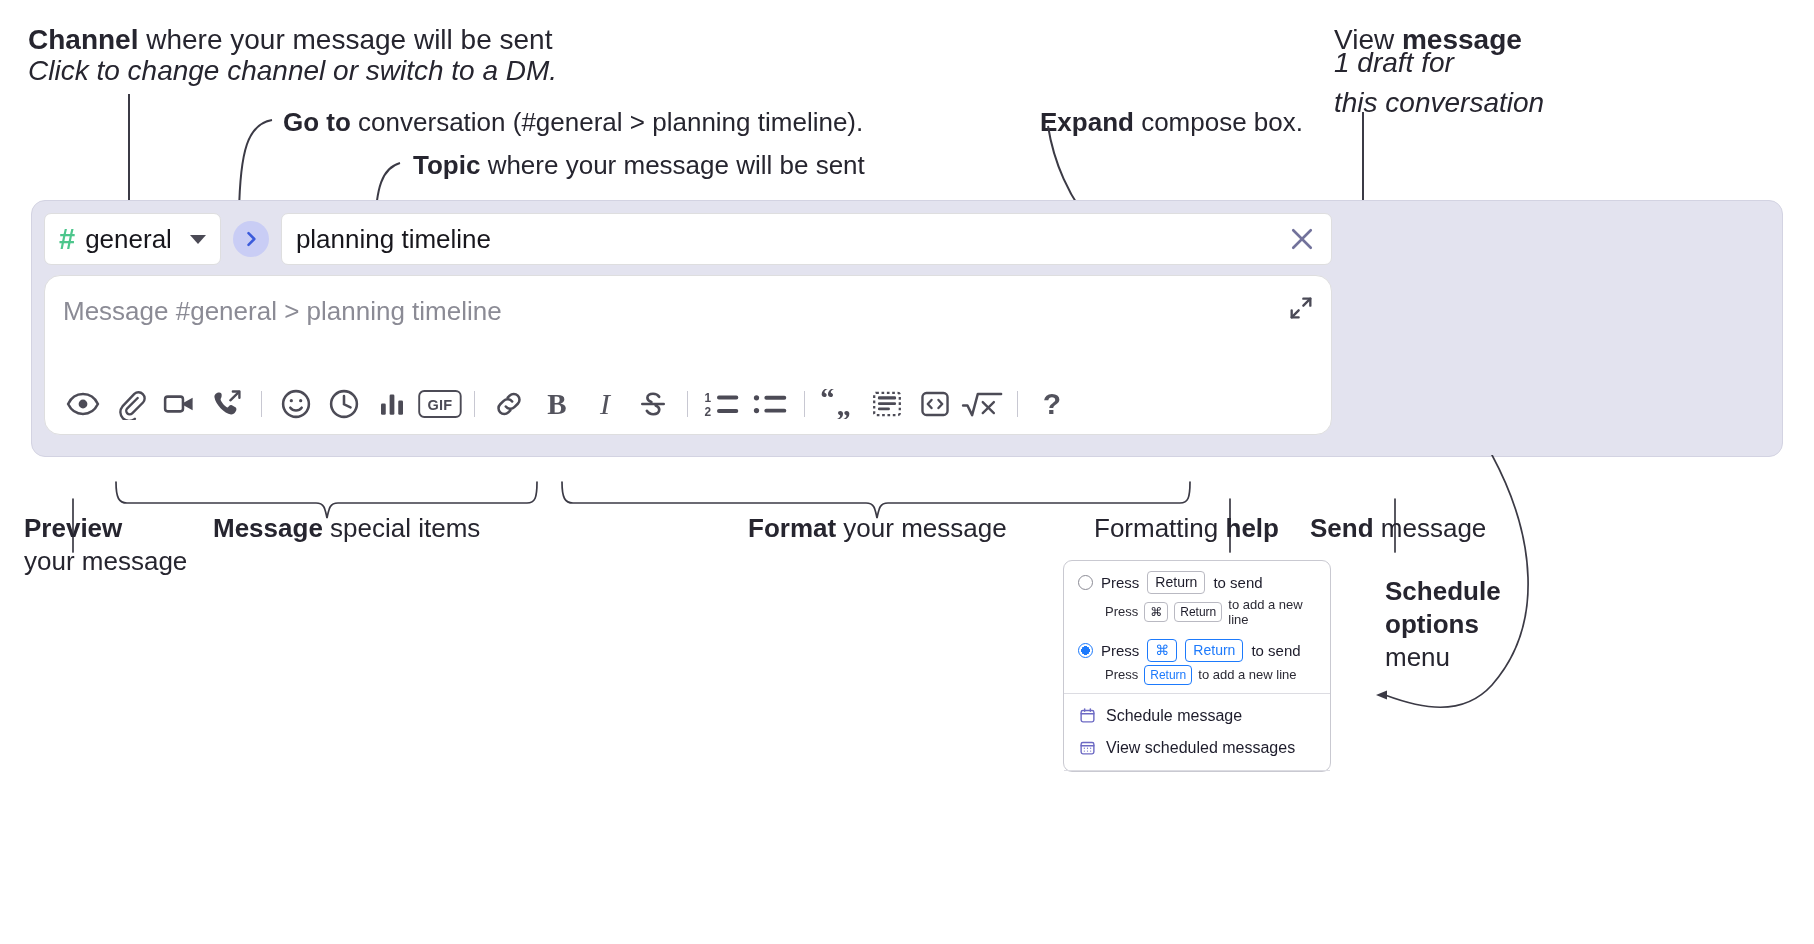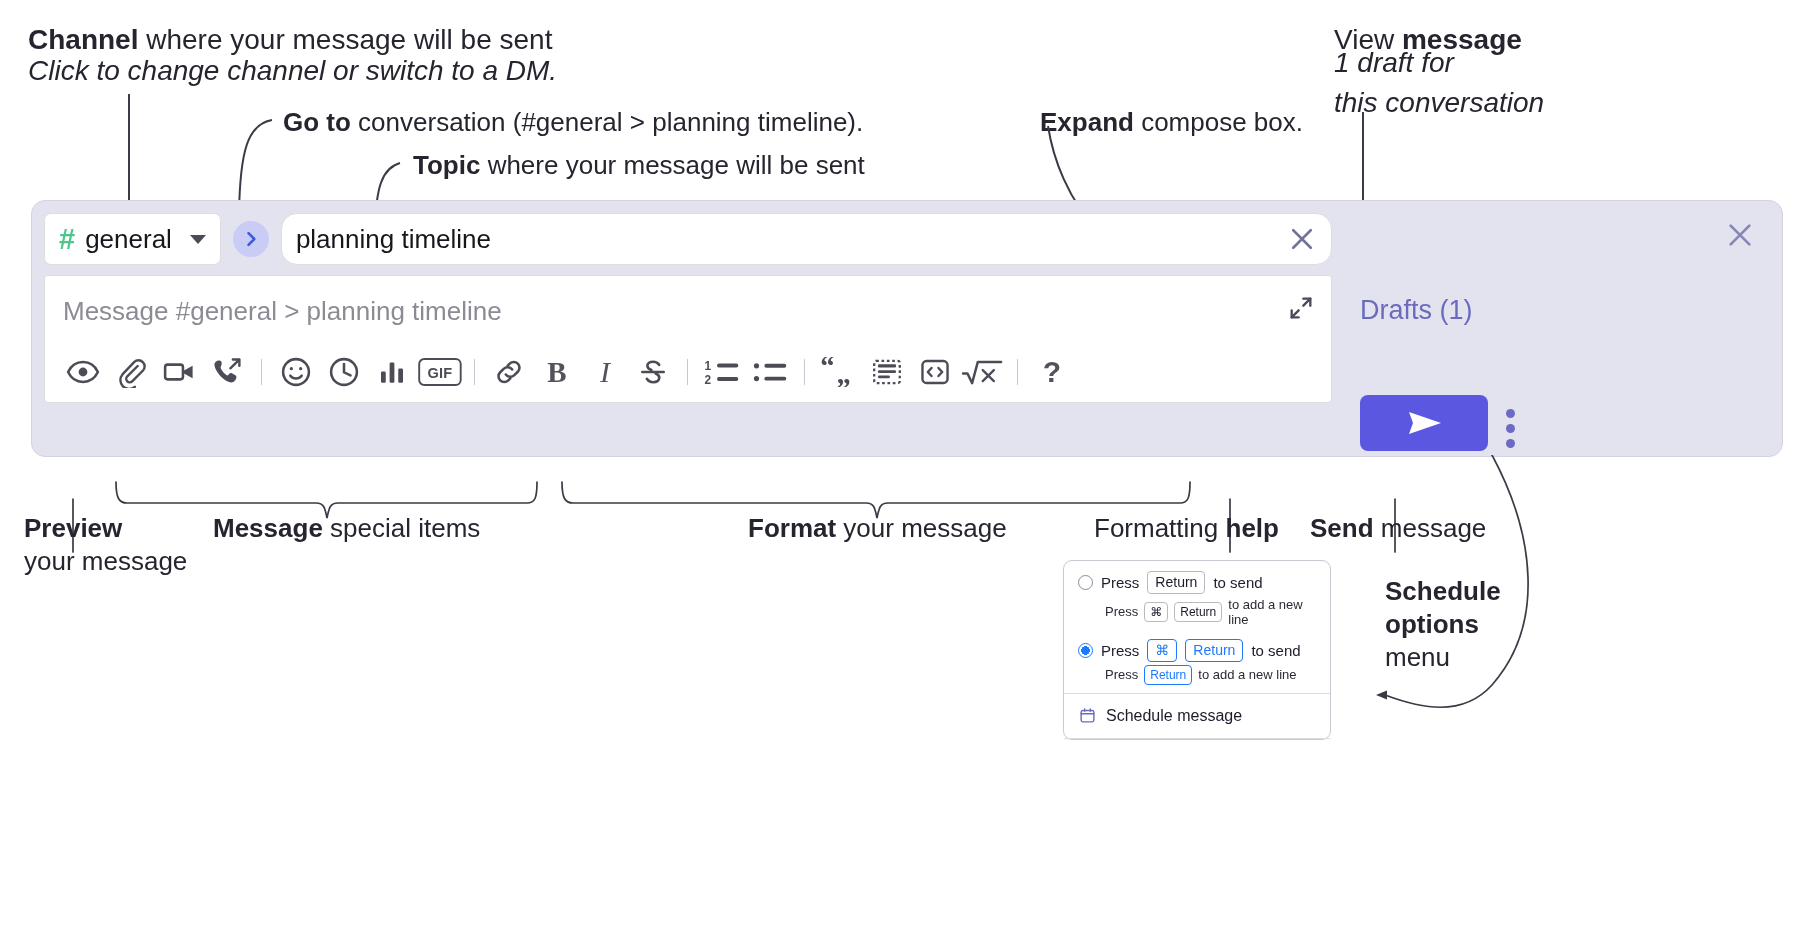--- a/index.html
+++ b/index.html
@@ -36,29 +36,29 @@
   #channel-select .cname{font-size:26px;color:#17161c;}
   .chev{width:0;height:0;border-left:8px solid transparent;border-right:8px solid transparent;
         border-top:9px solid #4b4a55;margin-left:8px;}
   #goto-btn{
     width:36px;height:36px;border-radius:50%;background:#c9cdf5;
     display:flex;align-items:center;justify-content:center;flex:0 0 auto;
   }
   #goto-btn svg{display:block;}
   #topic-field{
     position:relative;flex:1;height:52px;background:#fff;border:1px solid #dededf;
-    border-radius:16px;display:flex;align-items:center;padding:0 14px;box-sizing:border-box;
+    border-radius:7px;display:flex;align-items:center;padding:0 14px;box-sizing:border-box;
   }
   #topic-field .tval{font-size:26px;color:#17161c;}
   #topic-clear{position:absolute;right:14px;top:50%;transform:translateY(-50%);}
 
   
   #message-box{
-    margin-top:10px;background:#fff;border:1px solid #dededf;border-radius:4px;
-    height:128px;position:relative;box-sizing:border-box;
+    margin-top:10px;background:#fff;border:1px solid #dededf;border-radius:16px;
+    height:160px;position:relative;box-sizing:border-box;
   }
   #msg-placeholder{position:absolute;left:18px;top:20px;font-size:26px;color:#8b8b95;}
   #expand-btn{position:absolute;right:16px;top:18px;}
   #format-toolbar{
     position:absolute;left:0;right:0;bottom:0;height:60px;
     display:flex;align-items:center;padding:0 14px;box-sizing:border-box;gap:0;
   }
   .tb-item{width:48px;height:48px;display:flex;align-items:center;justify-content:center;flex:0 0 auto;color:#53535d;}
   .tb-sep{width:1px;height:26px;background:#c8c8d2;margin:0 10px;flex:0 0 auto;}
   .tb-item.gif{font-size:15px;font-weight:700;letter-spacing:.3px;}
@@ -325,39 +325,20 @@
             </g>
           </svg>
         </div>
         <div class="tb-sep"></div>
 
         <div class="tb-item qmark">?</div>
       </div>
     </div>
   </div>
 
-  <div id="drafts-col">
-    <div id="close-panel">
-      <svg width="32" height="32" viewBox="0 0 24 24" fill="none" stroke="#8787b5" stroke-width="2" stroke-linecap="round">
-        <line x1="5" y1="5" x2="19" y2="19"></line>
-          <line x1="19" y1="5" x2="5" y2="19"></line>
-      </svg>
-    </div>
-    <div id="drafts-link">Drafts (1)</div>
-    <div id="send-btn">
-      <svg width="46" height="34" viewBox="0 0 46 34">
-        <path d="M8 6 L40 17 L8 28 L12 17 Z" fill="#ffffff"></path>
-      </svg>
-    </div>
-    <div id="compose-more">
-      <i></i>
-      <i></i>
-      <i></i>
-    </div>
-  </div>
 </div>
 
 <svg class="abs" style="left:0;top:455px;width:1814px;height:290px;pointer-events:none;" viewBox="0 0 1814 290">
   <g fill="none" stroke="#3b3a45" stroke-width="1.7" stroke-linecap="round">
 
     <path d="M73,44 L73,97"></path>
 
     <path d="M116,27 C116,43 119,48 127,48 L316,48 C324,48 325,53 327,63 C329,53 330,48 338,48 L527,48 C535,48 537,43 537,27"></path>
 
     <path d="M562,27 C562,43 565,48 573,48 L866,48 C874,48 875,53 877,63 C879,53 880,48 888,48 L1180,48 C1188,48 1190,43 1190,27"></path>
@@ -439,17 +420,34 @@
       <span class="ic">
         <svg width="17" height="17" viewBox="0 0 24 24" fill="none" stroke="#6d6ac4" stroke-width="2" stroke-linecap="round">
           <rect x="3" y="5" width="18" height="16" rx="2.5"></rect>
             <line x1="3" y1="9.5" x2="21" y2="9.5"></line>
           <line x1="8" y1="2.6" x2="8" y2="6"></line>
             <line x1="16" y1="2.6" x2="16" y2="6"></line>
         </svg>
       </span>
       <span>Schedule message</span>
     </div>
+    <div class="mi">
+      <span class="ic">
+        <svg width="17" height="17" viewBox="0 0 24 24" fill="none" stroke="#6d6ac4" stroke-width="2" stroke-linecap="round">
+          <rect x="3" y="5" width="18" height="16" rx="2.5"></rect>
+            <line x1="3" y1="9.5" x2="21" y2="9.5"></line>
+          <g stroke-width="1.7">
+            <line x1="7.5" y1="13" x2="7.5" y2="13.1"></line>
+              <line x1="12" y1="13" x2="12" y2="13.1"></line>
+              <line x1="16.5" y1="13" x2="16.5" y2="13.1"></line>
+            <line x1="7.5" y1="17" x2="7.5" y2="17.1"></line>
+              <line x1="12" y1="17" x2="12" y2="17.1"></line>
+              <line x1="16.5" y1="17" x2="16.5" y2="17.1"></line>
+          </g>
+        </svg>
+      </span>
+      <span>View scheduled messages</span>
+    </div>
   </div>
 
   <div class="menu-div"></div>
 
 </div>
 
 </body></html>

